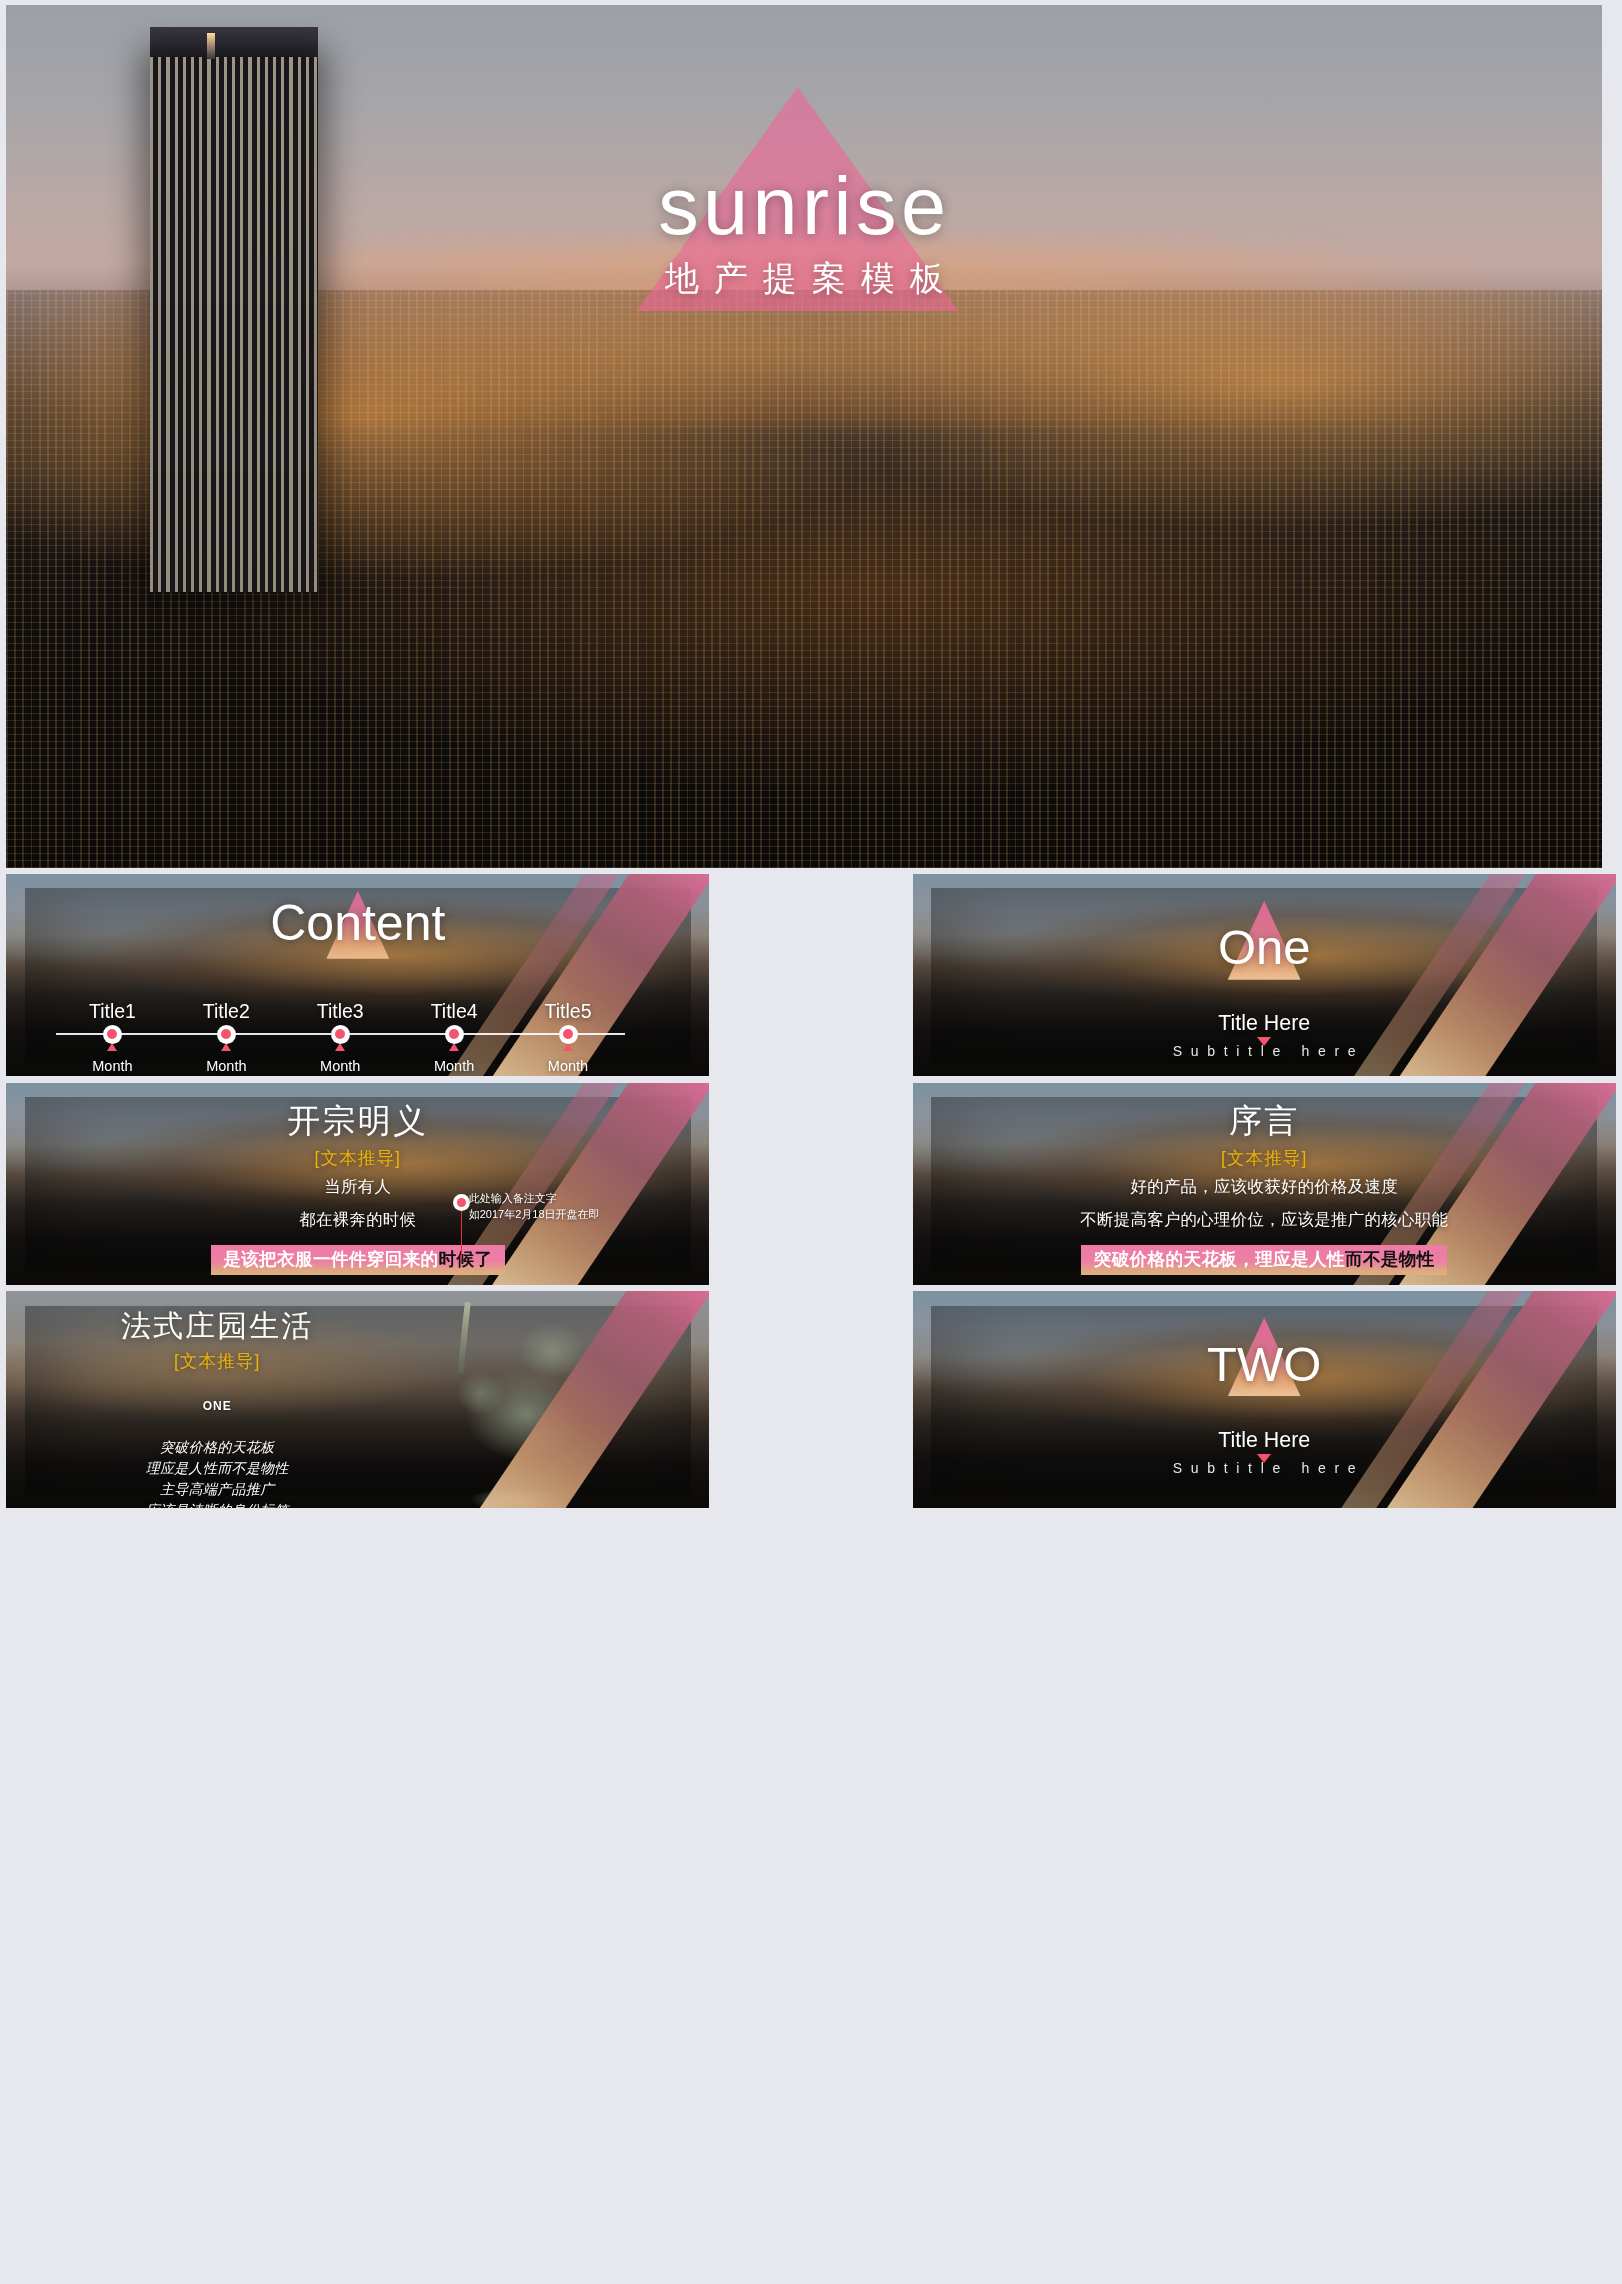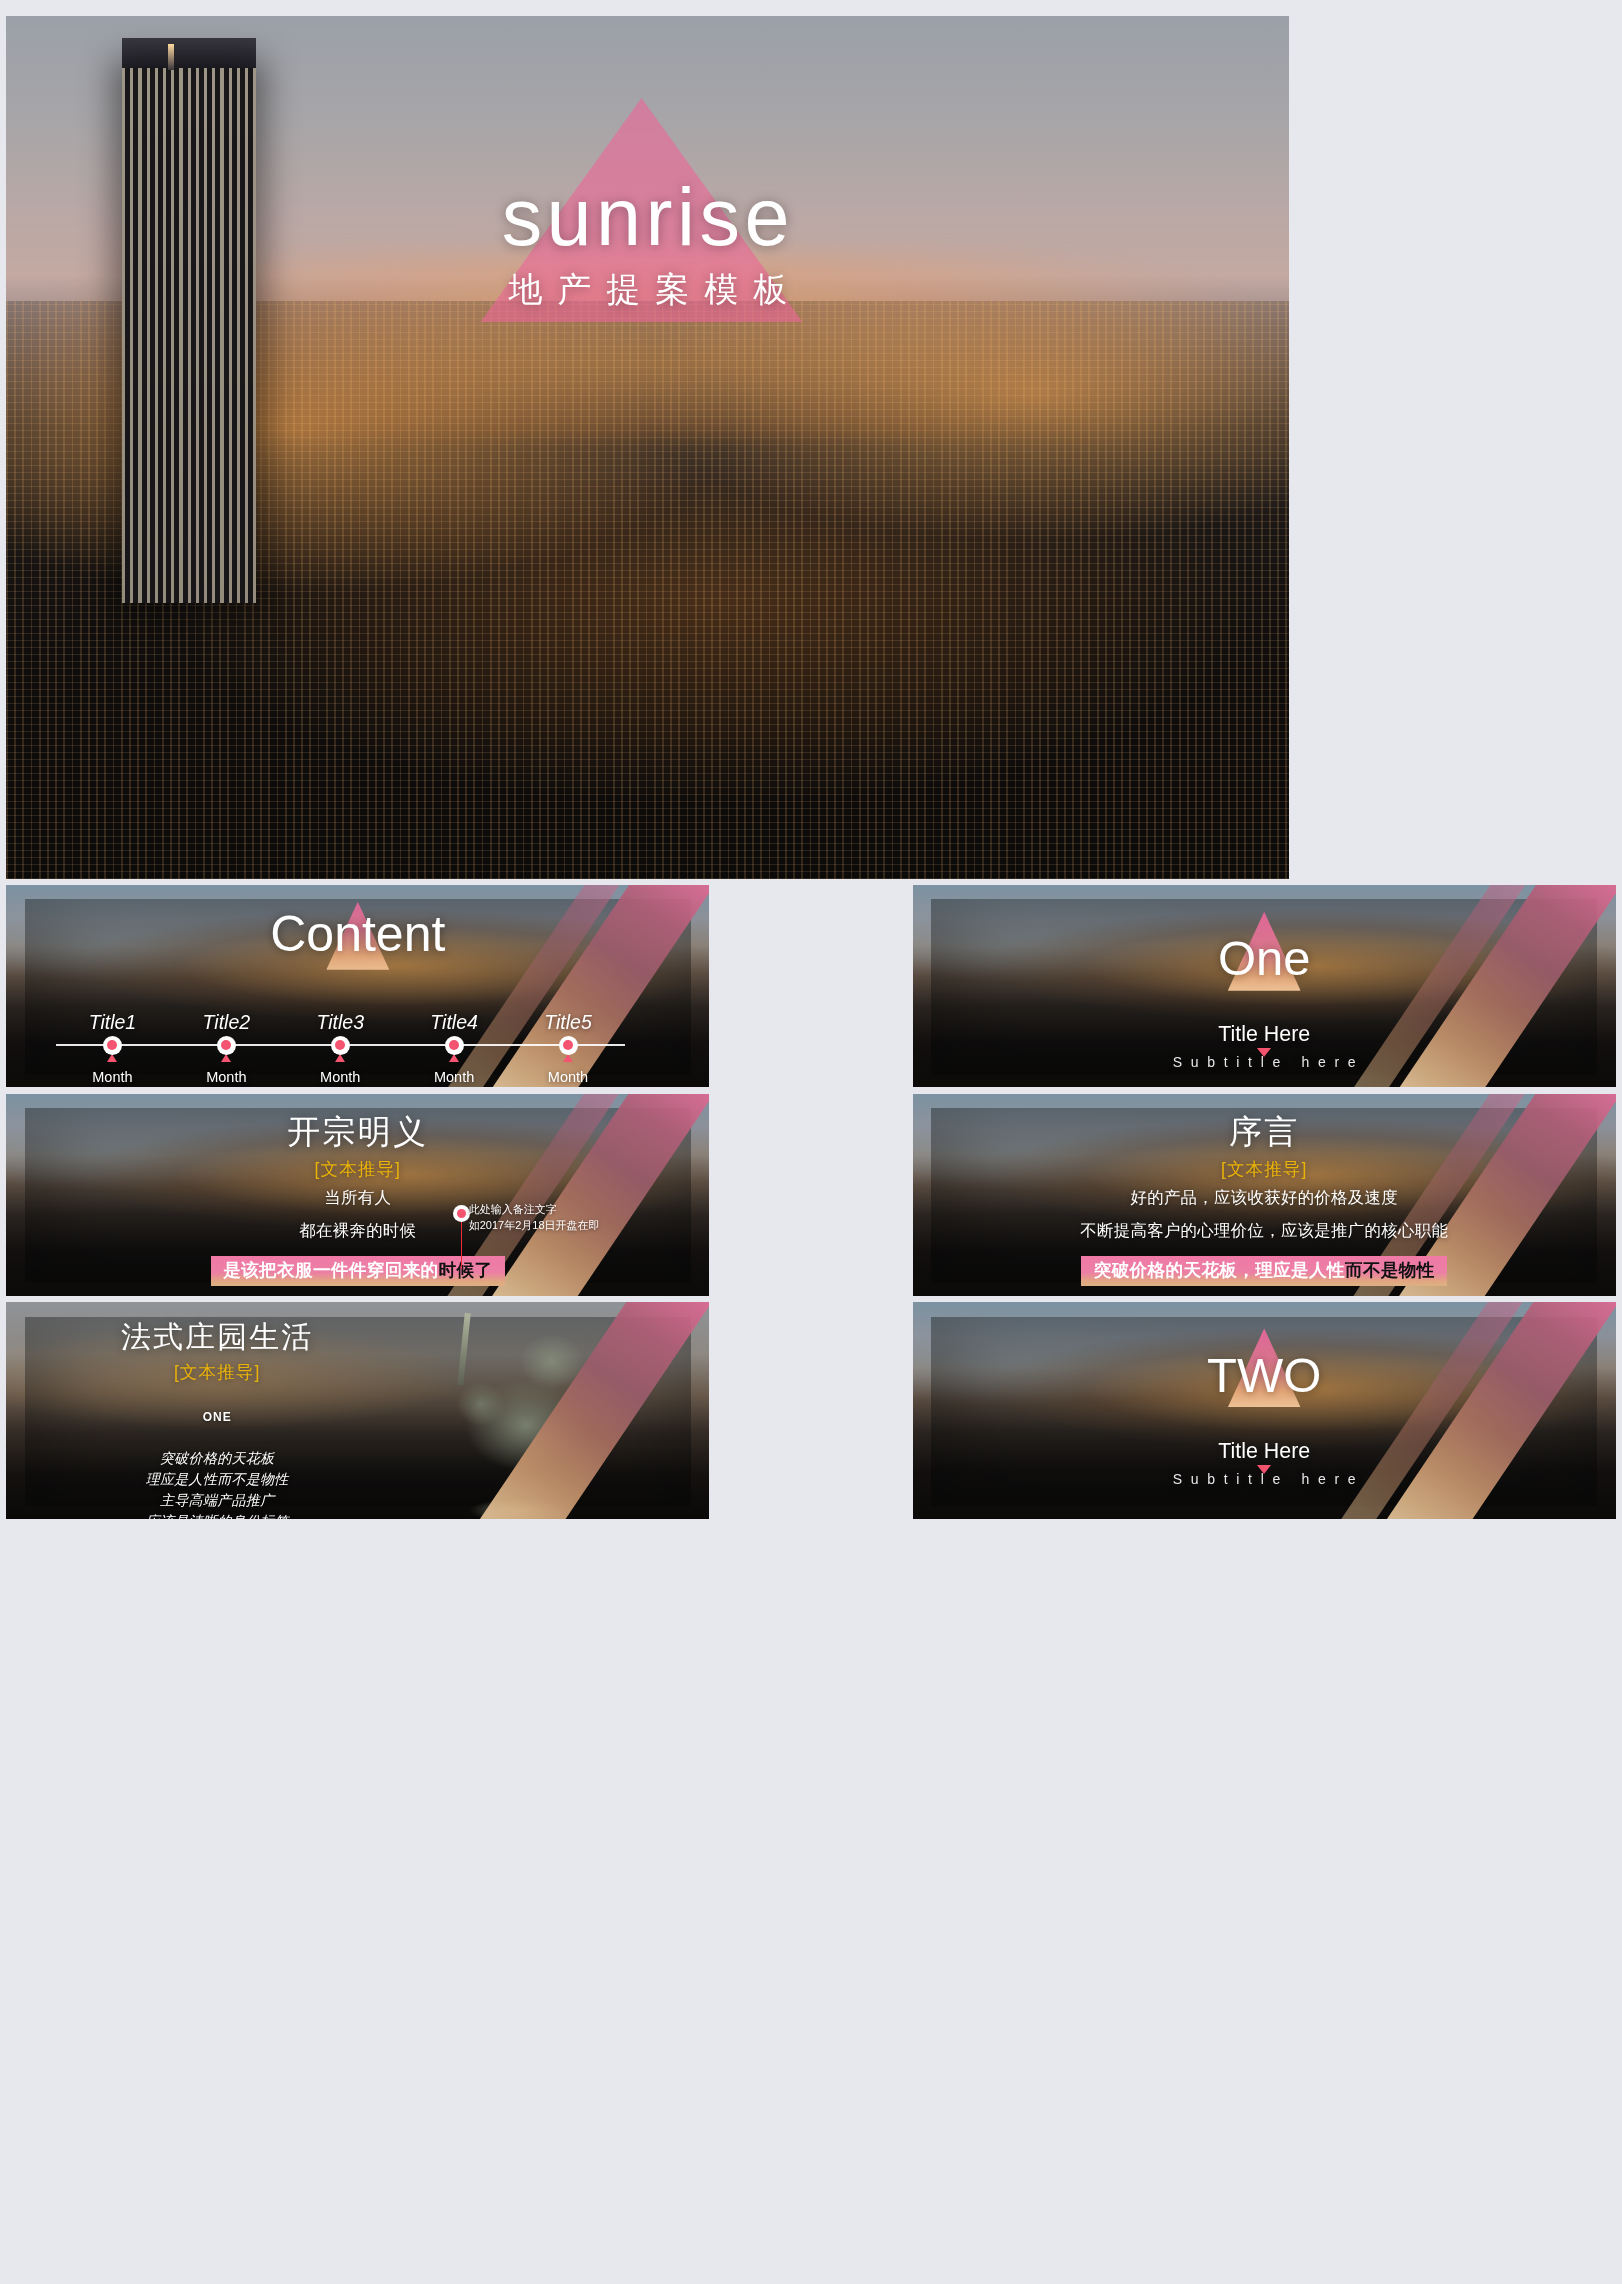--- a/index.html
+++ b/index.html
@@ -12,24 +12,23 @@
   .deck{
     position:relative;
     width:1622px; height:2284px;
     box-sizing:border-box;
     padding:5px 6.3px 4.4px 6.3px;
   }
 
   
   .hero{
     position:relative;
-    width:1283px; height:863px;
+    width:1596px; height:863px;
     overflow:hidden;
     background:#1d4ed8;
-    margin-top:11px;
   }
   .hero-sky{
     position:absolute; inset:0;
     background:
       linear-gradient(180deg,
         #9ba0a8 0%, #a7a5a8 12%, #b8a8a6 22%, #c4a9a2 30%,
         #8e7f7e 38%, #4a423f 48%, #2b2523 60%, #1a1615 75%, #141111 100%);
   }
   .hero-glow{
     position:absolute; left:0; right:0; top:27%; height:22%;
@@ -164,21 +163,21 @@
     width:63px; height:68px;
     background:linear-gradient(180deg,#e6679b 0%, #dd7690 40%, #e8a87a 78%, #f0c295 100%);
     clip-path:polygon(50% 0,100% 100%,0 100%);
     opacity:.92;
   }
   .content-title{ position:absolute; left:0; right:0; top:20px; font-size:50px; }
 
   .timeline{
     position:absolute; left:7%; right:12%; top:126px;
   }
-  .tl-titles{ display:flex;font-style:italic; }
+  .tl-titles{ display:flex; }
   .tl-titles span{
     flex:1; text-align:center; color:#fff; font-size:19.5px; font-weight:300;
     text-shadow:0 0.6px 5px rgba(0,0,0,.5);
   }
   .tl-line{
     position:relative; height:1.3px; background:rgba(255,255,255,.9);
     margin:10px 0 0 0;
   }
   .tl-dots{ position:absolute; left:0; right:0; top:-8.8px; display:flex; }
   .tl-dots i{

